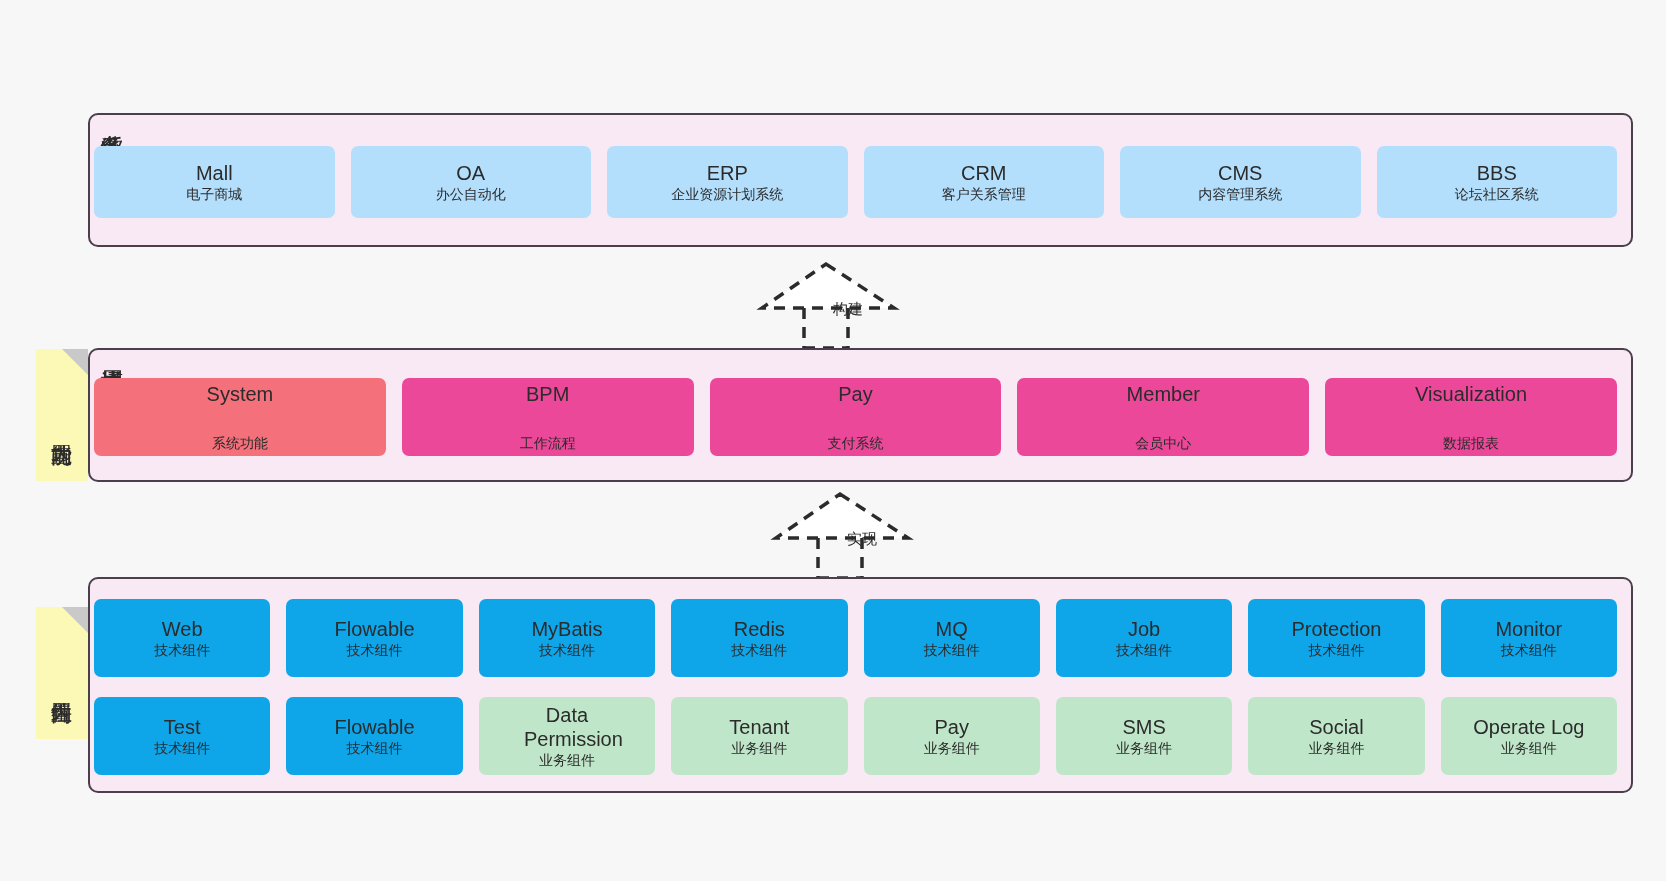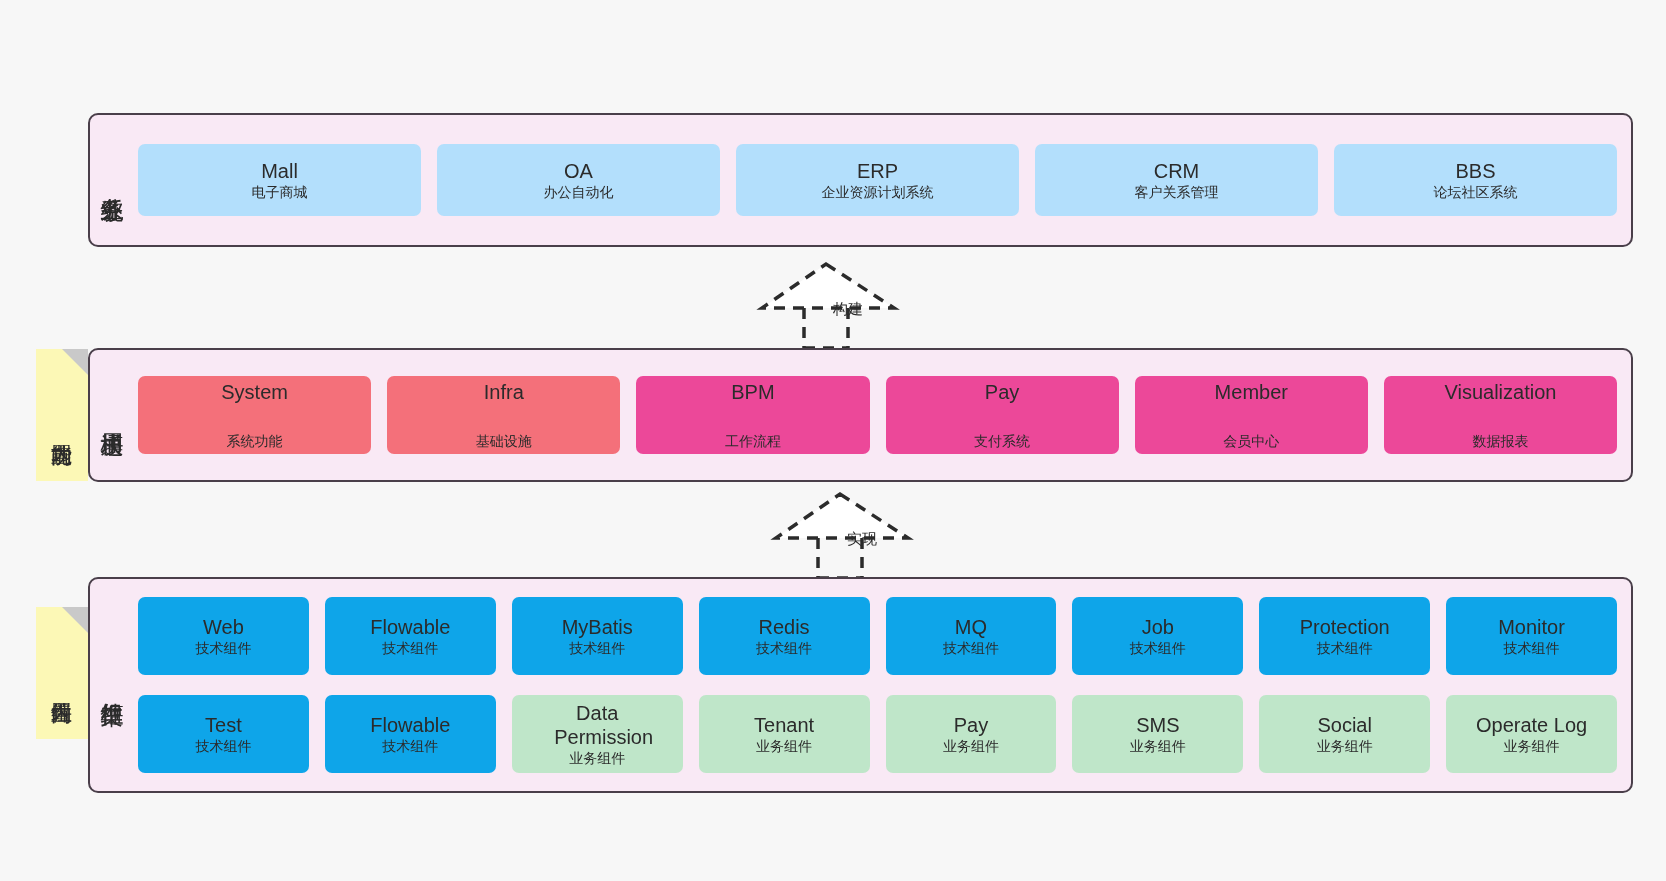--- a/index.html
+++ b/index.html
@@ -24,21 +24,21 @@
   }
 
   
   .layer {
     position: absolute;
     box-sizing: border-box;
     background: #f9e9f5;
     border: 2px solid #4a3f4a;
     border-radius: 10px;
     display: flex;
-    flex-direction: row;
+    flex-direction: column;
     align-items: stretch;
   }
   .layer-title {
     flex: 0 0 auto;
     width: 44px;
     display: flex;
     align-items: center;
     justify-content: center;
     font-size: 23px;
     line-height: 1.08;
@@ -162,20 +162,24 @@
         </div>
         <div class="card c-blue">
           <span class="t1">ERP</span>
           <span class="t2">企业资源计划系统</span>
         </div>
         <div class="card c-blue">
           <span class="t1">CRM</span>
           <span class="t2">客户关系管理</span>
         </div>
         <div class="card c-blue">
+          <span class="t1">CMS</span>
+          <span class="t2">内容管理系统</span>
+        </div>
+        <div class="card c-blue">
           <span class="t1">BBS</span>
           <span class="t2">论坛社区系统</span>
         </div>
       </div>
     </div>
   </div>
 
   <div class="arrow" id="arrow-build" style="left:758px; top:262px; width:180px; height:86px;">
     <svg width="180" height="86" viewBox="0 0 180 86" aria-hidden="true">
 
@@ -188,24 +192,20 @@
   </div>
 
   <div class="layer" id="layer-common">
     <div class="layer-title">通用模块</div>
     <div class="layer-body">
       <div class="row">
         <div class="card c-red">
           <span class="t1">System</span>
           <span class="t2">系统功能</span>
         </div>
-        <div class="card c-red">
-          <span class="t1">Infra</span>
-          <span class="t2">基础设施</span>
-        </div>
         <div class="card c-pink">
           <span class="t1">BPM</span>
           <span class="t2">工作流程</span>
         </div>
         <div class="card c-pink">
           <span class="t1">Pay</span>
           <span class="t2">支付系统</span>
         </div>
         <div class="card c-pink">
           <span class="t1">Member</span>

